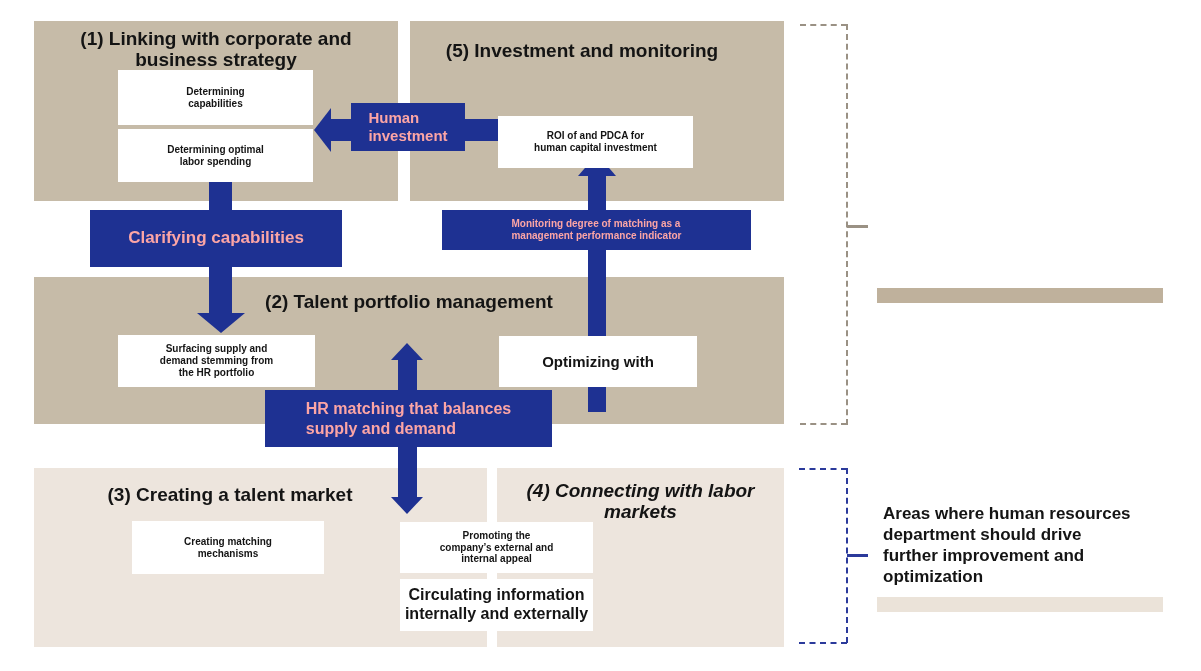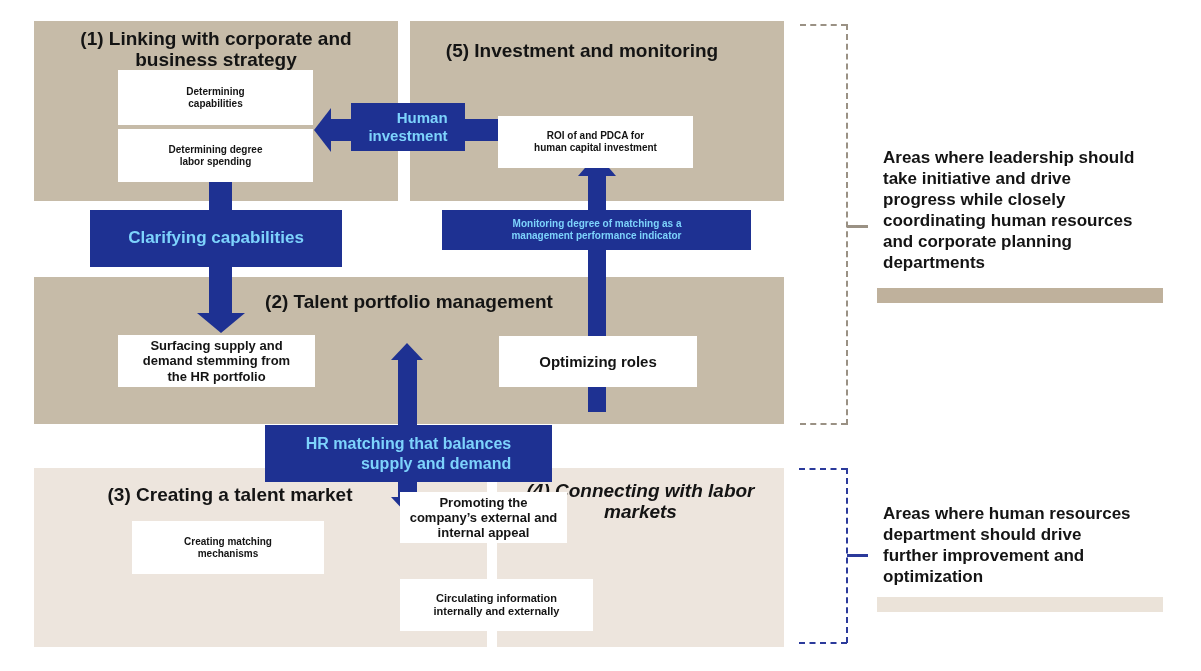--- a/index.html
+++ b/index.html
@@ -10,35 +10,35 @@
   }
   .bg{position:absolute;z-index:1;}
   .bg-tan{background:var(--c-tan,#c6bba8);}
   .bg-light{background:var(--c-light,#ede5dd);}
   .htitle{position:absolute;z-index:2;text-align:center;white-space:pre-line;
           font-size:19px;line-height:1.13;color:#141414;}
   .card{position:absolute;z-index:3;background:#ffffff;display:flex;
         align-items:center;justify-content:center;text-align:center;
         white-space:pre-line;line-height:1.18;color:#141414;}
   .bluelabel{position:absolute;z-index:4;background:var(--c-blue,#1e3192);
-        color:#7dd3fc;display:flex;align-items:center;justify-content:center;
-        text-align:right;white-space:pre-line;line-height:1.2;}
+        color:#fca5a5;display:flex;align-items:center;justify-content:center;
+        text-align:left;white-space:pre-line;line-height:1.2;}
   .bar{position:absolute;z-index:2;background:var(--c-blue,#1e3192);}
   .tri{position:absolute;z-index:2;width:0;height:0;}
   .tri-left {border-top:22px solid transparent;border-bottom:22px solid transparent;
              border-right:17px solid var(--c-blue,#1e3192);}
   .tri-down1{border-left:24px solid transparent;border-right:24px solid transparent;
              border-top:20px solid var(--c-blue,#1e3192);}
   .tri-up-m {border-left:19px solid transparent;border-right:19px solid transparent;
              border-bottom:22px solid var(--c-blue,#1e3192);}
   .tri-up-hr{border-left:16px solid transparent;border-right:16px solid transparent;
              border-bottom:17px solid var(--c-blue,#1e3192);}
   .tri-dn-hr{border-left:16px solid transparent;border-right:16px solid transparent;
              border-top:17px solid var(--c-blue,#1e3192);}
-  .fs13{font-size:13px;} .fs135{font-size:11px;} .fs14{font-size:10px;}
+  .fs13{font-size:10px;} .fs135{font-size:16px;} .fs14{font-size:10px;}
   .fs15{font-size:15px;} .fs16{font-size:16px;} .fs17{font-size:17px;}
   .note{position:absolute;z-index:2;font-size:17px;line-height:1.24;
         white-space:pre-line;color:#141414;}
   .notebar{position:absolute;z-index:2;height:15px;}
   .dashv{position:absolute;z-index:2;width:0;}
   .dashh{position:absolute;z-index:2;height:0;}
   .dash-gray-v{border-left:2px dashed var(--c-bracket1,#9a9184);}
   .dash-gray-h{border-top:2px dashed var(--c-bracket1,#9a9184);}
   .dash-blue-v{border-left:2px dashed var(--c-bracket2,#2b3a9b);}
   .dash-blue-h{border-top:2px dashed var(--c-bracket2,#2b3a9b);}
@@ -71,60 +71,54 @@
 
   <div class="bar" style="left:588px;top:175px;width:18px;height:237px;"></div>
   <div class="tri tri-up-m" style="left:578px;top:154px;"></div>
 
   <div class="bar" style="left:398px;top:358px;width:19px;height:140px;"></div>
   <div class="tri tri-up-hr" style="left:391px;top:343px;"></div>
   <div class="tri tri-dn-hr" style="left:391px;top:497px;"></div>
 
   <div class="card fs14" style="left:118px;top:70px;width:195px;height:55px;">Determining
 capabilities</div>
-  <div class="card fs14" style="left:118px;top:129px;width:195px;height:53px;">Determining degree
+  <div class="card fs14" style="left:118px;top:129px;width:195px;height:53px;">Determining optimal
 labor spending</div>
   <div class="card fs14" style="left:498px;top:100px;width:195px;height:52px;margin-top:16px;">ROI of and PDCA for
 human capital investment</div>
   <div class="card fs13" style="left:118px;top:335px;width:197px;height:52px;">Surfacing supply and
 demand stemming from
 the HR portfolio</div>
-  <div class="card fs15" style="left:499px;top:336px;width:198px;height:51px;">Optimizing roles</div>
+  <div class="card fs15" style="left:499px;top:336px;width:198px;height:51px;">Optimizing with</div>
   <div class="card fs14" style="left:132px;top:521px;width:192px;height:53px;">Creating matching
 mechanisms</div>
-  <div class="card fs13" style="left:400px;top:492px;width:167px;height:51px;">Promoting the
+  <div class="card fs13" style="left:400px;top:522px;width:193px;height:51px;">Promoting the
 company’s external and
 internal appeal</div>
   <div class="card fs135" style="left:400px;top:579px;width:193px;height:52px;">Circulating information
 internally and externally</div>
 
   <div class="bluelabel fs15" style="left:351px;top:103px;width:114px;height:48px;">Human
 investment</div>
   <div class="bluelabel fs17" style="left:90px;top:210px;width:252px;height:57px;">Clarifying capabilities</div>
   <div class="bluelabel fs14" style="left:442px;top:210px;width:309px;height:40px;">Monitoring degree of matching as a
 management performance indicator</div>
-  <div class="bluelabel fs16" style="left:265px;top:425px;width:287px;height:57px;">HR matching that balances
+  <div class="bluelabel fs16" style="left:265px;top:390px;width:287px;height:57px;">HR matching that balances
 supply and demand</div>
 
   <div class="dashh dash-gray-h" style="left:800px;top:24px;width:47px;"></div>
   <div class="dashv dash-gray-v" style="left:846px;top:24px;height:401px;"></div>
   <div class="dashh dash-gray-h" style="left:800px;top:423px;width:47px;"></div>
   <div class="tick" style="left:847px;top:225px;width:21px;background:var(--c-bracket1,#9a9184);"></div>
 
   <div class="dashh dash-blue-h" style="left:799px;top:468px;width:48px;"></div>
   <div class="dashv dash-blue-v" style="left:846px;top:468px;height:175px;"></div>
   <div class="dashh dash-blue-h" style="left:799px;top:642px;width:48px;"></div>
   <div class="tick" style="left:847px;top:554px;width:21px;background:var(--c-bracket2,#2b3a9b);"></div>
 
-  <div class="note" style="left:883px;top:147px;width:300px;">Areas where leadership should
-take initiative and drive
-progress while closely
-coordinating human resources
-and corporate planning
-departments</div>
   <div class="notebar" style="left:877px;top:288px;width:286px;background:var(--c-bar1,#bfb19c);"></div>
   <div class="note" style="left:883px;top:503px;width:300px;">Areas where human resources
 department should drive
 further improvement and
 optimization</div>
   <div class="notebar" style="left:877px;top:597px;width:286px;background:var(--c-bar2,#ebe3d9);"></div>
 
 </div>
 
 </body></html>

